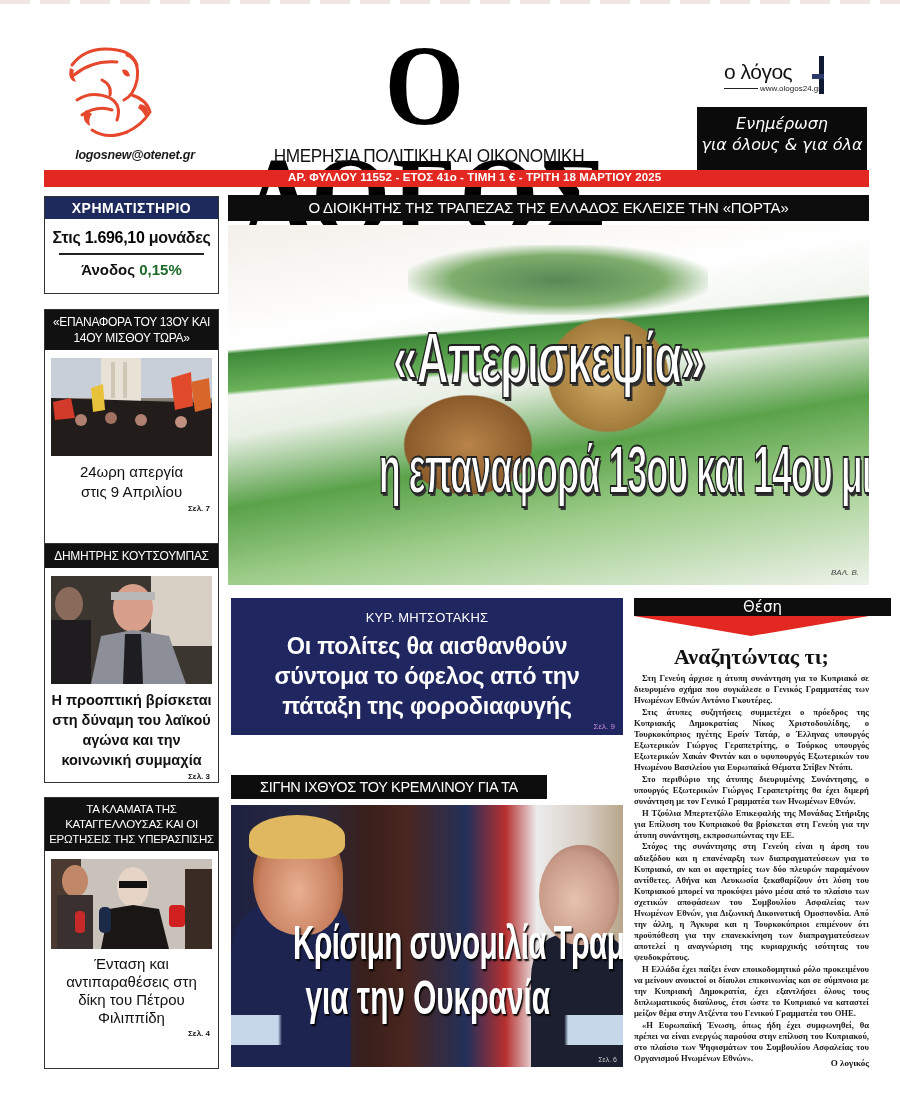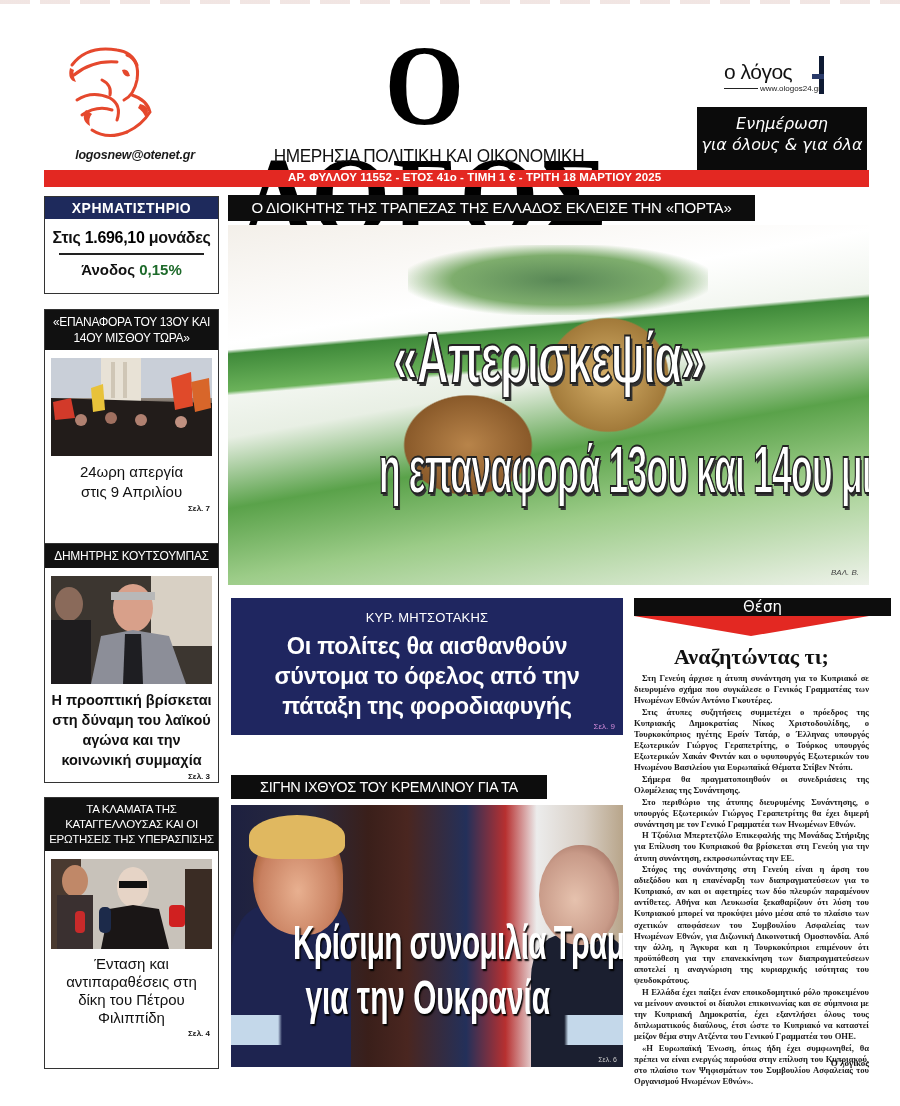--- a/index.html
+++ b/index.html
@@ -42,21 +42,21 @@
 
   .c1 { top: 309px; height: 250px; }
   .c1 .ph { height: 98px; background: linear-gradient(180deg,#9cb0c6 0%,#d9d2c3 30%,#3b2f2a 55%,#1e1a18 100%); }
   .c2 { top: 543px; height: 240px; }
   .c2 .ph { height: 108px; background: linear-gradient(90deg,#2a2623 0%,#4a3f36 35%,#8c8c96 55%,#6e7078 75%,#cfc7b8 100%); }
   .c3 { top: 797px; height: 272px; }
   .c3 .hd { font-size: 11.5px; line-height: 15px; }
   .c3 .ph { height: 90px; background: linear-gradient(90deg,#3a2a22 0%,#c8b8a8 40%,#f0ece6 55%,#2a2220 80%,#58483e 100%); }
 
   
-  .kicker { left: 228px; top: 195px; width: 527px; height: 26px; background: #0d0d0d; color: #fff; font-size: 15px; text-align: center; line-height: 26px; letter-spacing: -0.2px; }
+  .kicker { left: 228px; top: 195px; width: 641px; height: 26px; background: #0d0d0d; color: #fff; font-size: 15px; text-align: center; line-height: 26px; letter-spacing: -0.2px; }
   .hero { left: 228px; top: 225px; width: 641px; height: 360px; overflow: hidden;
     background:
       radial-gradient(ellipse 90px 70px at 240px 220px, #b8844a 0%, #8a5a2a 70%, transparent 72%),
       radial-gradient(ellipse 85px 80px at 380px 150px, #d6b06a 0%, #a27a3a 70%, transparent 72%),
       linear-gradient(175deg, transparent 0%, transparent 30%, #3f8a3a 31%, #6bb25a 40%, transparent 41%),
       linear-gradient(170deg, #f3efe9 0%, #ffffff 25%, #e8efe4 45%, #5aa24a 60%, #9ccc88 75%, #eef2ea 100%);
   }
   .hero .blur1 { position:absolute; left:180px; top:20px; width:300px; height:70px; background: radial-gradient(ellipse at center, #2f6a2c 0%, #5f9a4a 50%, transparent 75%); opacity:0.8; }
   .hero .t1 { position:absolute; left:0; top:92px; width:100%; text-align:center; font-size:72px; font-weight:bold; color:#fff; letter-spacing:-2px; transform: scaleX(0.62); -webkit-text-stroke: 2px #222; text-shadow: 3px 3px 0 #333; }
   .hero .t2 { position:absolute; left:0; top:205px; width:100%; text-align:center; font-size:68px; font-weight:bold; color:#fff; letter-spacing:-2px; transform: scaleX(0.53); -webkit-text-stroke: 2px #222; text-shadow: 3px 3px 0 #333; white-space: nowrap; }
@@ -246,20 +246,19 @@
 </div>
 
 <div class="abs op-hd">Θέση</div>
 <svg class="abs op-tri" viewBox="0 0 235 20" preserveAspectRatio="none">
   <polygon points="0,0 235,0 117,20" fill="#e32822"></polygon>
 </svg>
 <div class="abs op-title">Αναζητώντας τι;</div>
 <div class="abs op-body">
   <p>Στη Γενεύη άρχισε η άτυπη συνάντηση για το Κυπριακό σε διευρυμένο σχήμα που συγκάλεσε ο Γενικός Γραμματέας των Ηνωμένων Εθνών Αντόνιο Γκουτέρες.</p>
   <p>Στις άτυπες συζητήσεις συμμετέχει ο πρόεδρος της Κυπριακής Δημοκρατίας Νίκος Χριστοδουλίδης, ο Τουρκοκύπριος ηγέτης Ερσίν Τατάρ, ο Έλληνας υπουργός Εξωτερικών Γιώργος Γεραπετρίτης, ο Τούρκος υπουργός Εξωτερικών Χακάν Φιντάν και ο υφυπουργός Εξωτερικών του Ηνωμένου Βασιλείου για Ευρωπαϊκά Θέματα Στίβεν Ντόπι.</p>
-  <p>Σήμερα θα πραγματοποιηθούν οι συνεδριάσεις της Ολομέλειας της Συνάντησης.</p>
   <p>Στο περιθώριο της άτυπης διευρυμένης Συνάντησης, ο υπουργός Εξωτερικών Γιώργος Γεραπετρίτης θα έχει διμερή συνάντηση με τον Γενικό Γραμματέα των Ηνωμένων Εθνών.</p>
   <p>Η Τζούλια Μπερτετζόλο Επικεφαλής της Μονάδας Στήριξης για Επίλυση του Κυπριακού θα βρίσκεται στη Γενεύη για την άτυπη συνάντηση, εκπροσωπώντας την ΕΕ.</p>
   <p>Στόχος της συνάντησης στη Γενεύη είναι η άρση του αδιεξόδου και η επανέναρξη των διαπραγματεύσεων για το Κυπριακό, αν και οι αφετηρίες των δύο πλευρών παραμένουν αντίθετες. Αθήνα και Λευκωσία ξεκαθαρίζουν ότι λύση του Κυπριακού μπορεί να προκύψει μόνο μέσα από το πλαίσιο των σχετικών αποφάσεων του Συμβουλίου Ασφαλείας των Ηνωμένων Εθνών, για Διζωνική Δικοινοτική Ομοσπονδία. Από την άλλη, η Άγκυρα και η Τουρκοκύπριοι επιμένουν ότι προϋπόθεση για την επανεκκίνηση των διαπραγματεύσεων αποτελεί η αναγνώριση της κυριαρχικής ισότητας του ψευδοκράτους.</p>
   <p>Η Ελλάδα έχει παίξει έναν εποικοδομητικό ρόλο προκειμένου να μείνουν ανοικτοί οι δίαυλοι επικοινωνίας και σε σύμπνοια με την Κυπριακή Δημοκρατία, έχει εξαντλήσει όλους τους διπλωματικούς διαύλους, έτσι ώστε το Κυπριακό να καταστεί μείζον θέμα στην Ατζέντα του Γενικού Γραμματέα του ΟΗΕ.</p>
   <p>«Η Ευρωπαϊκή Ένωση, όπως ήδη έχει συμφωνηθεί, θα πρέπει να είναι ενεργώς παρούσα στην επίλυση του Κυπριακού, στο πλαίσιο των Ψηφισμάτων του Συμβουλίου Ασφαλείας του Οργανισμού Ηνωμένων Εθνών».</p>
 </div>
 <div class="abs op-sign">Ο λογικός</div>
 
 </body></html>

